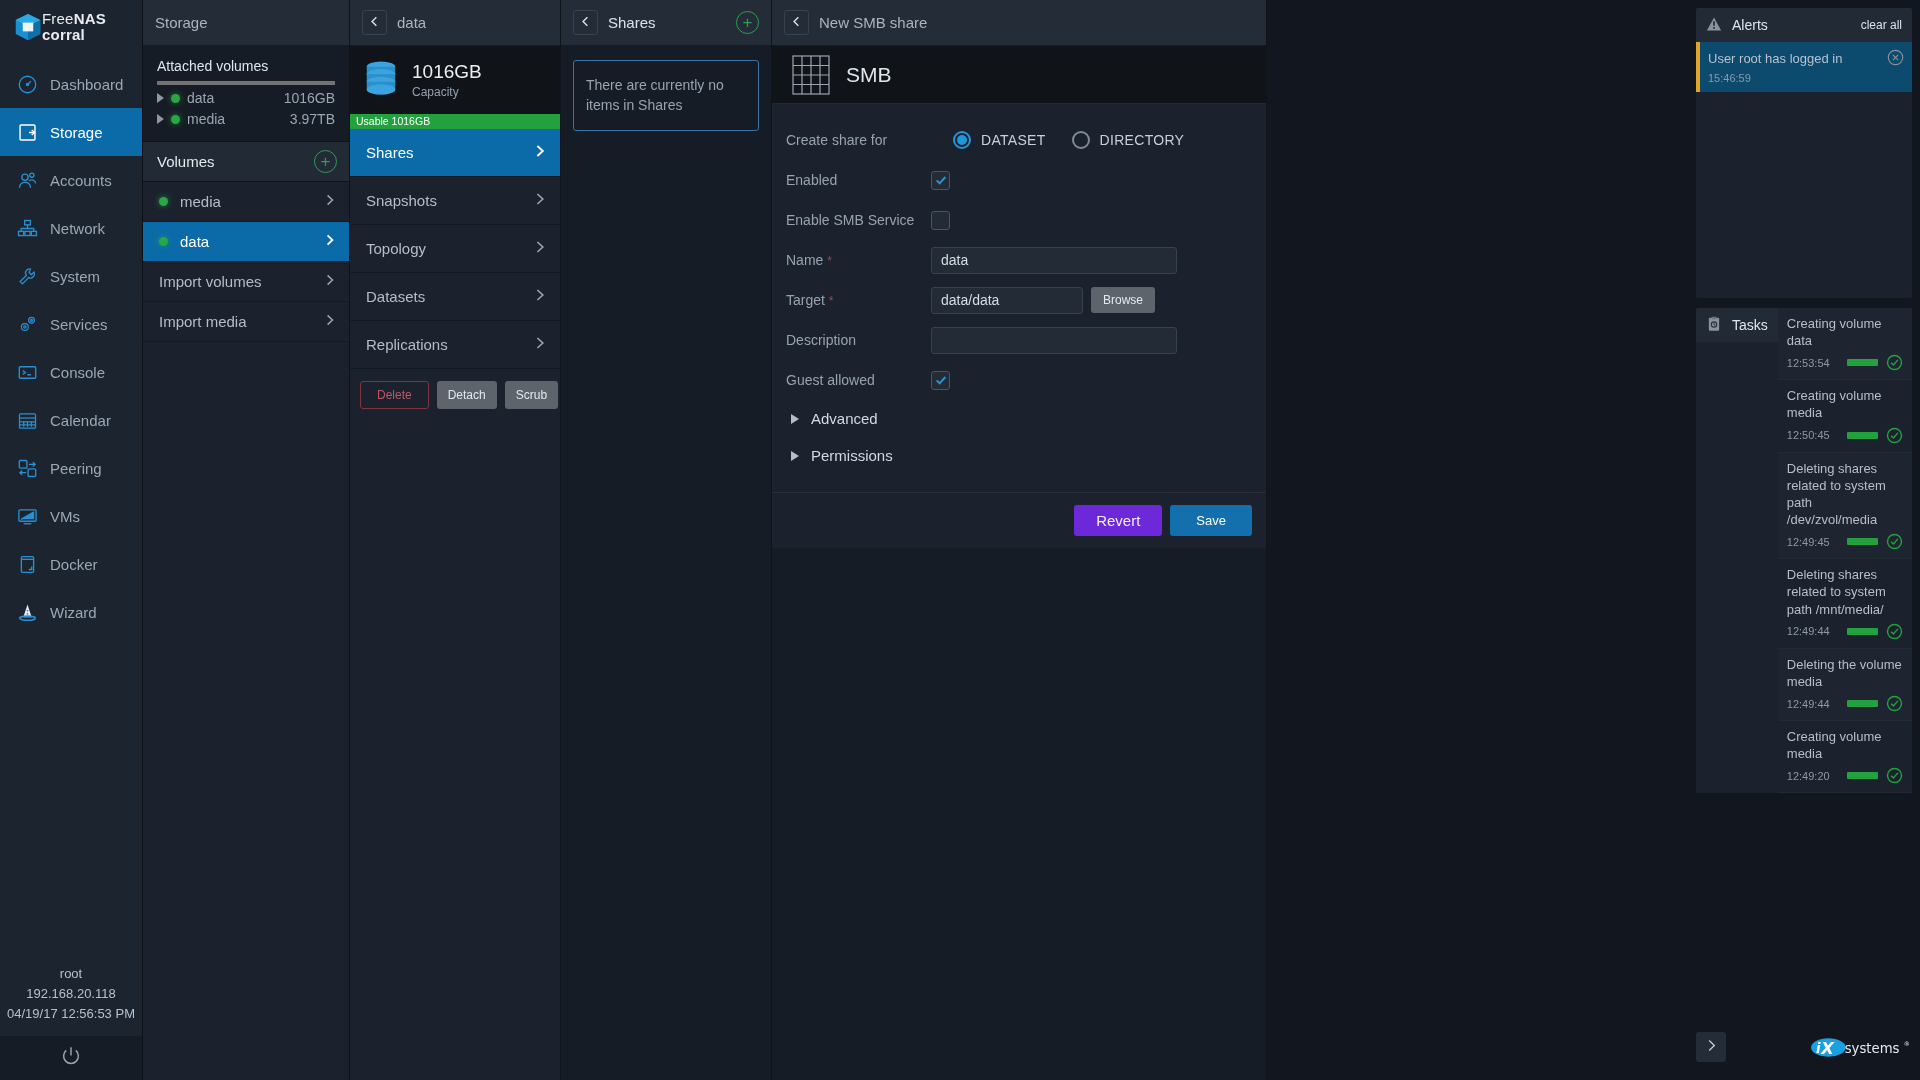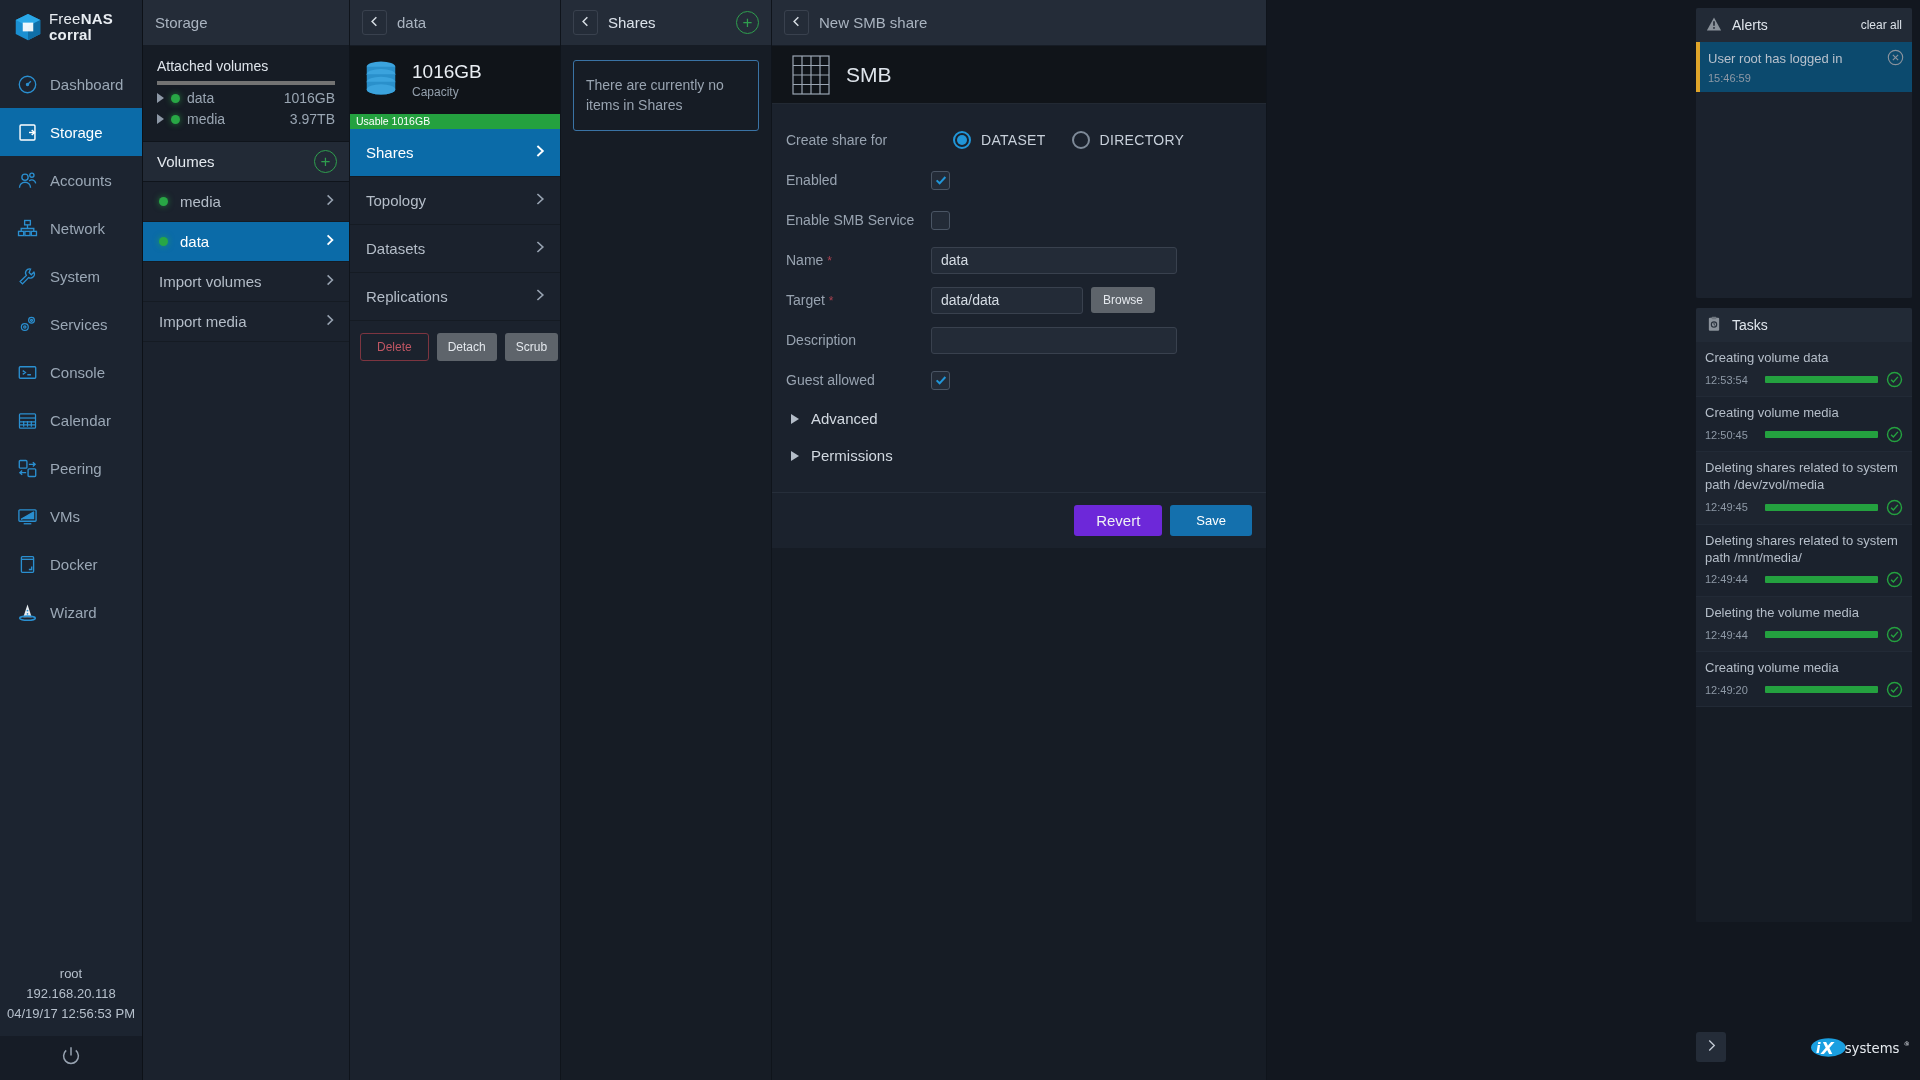--- a/index.html
+++ b/index.html
@@ -13,21 +13,21 @@
   .app { display: flex; width: 1920px; height: 1080px; }
 
   
   .nav {
     width: 143px; min-width: 143px; height: 1080px;
     background: #1c2430;
     display: flex; flex-direction: column;
     border-right: 1px solid #0d1117;
   }
   .logo-box {
-    height: 54px; display: flex; align-items: center; gap: 7px;
+    height: 54px; display: flex; align-items: center; 
     padding-left: 14px;
   }
   .logo-cube { width: 28px; height: 30px; flex: 0 0 28px; }
   .logo-text { line-height: 1.0; }
   .logo-l1 { font-size: 15px; color: #e9edf2; letter-spacing: .2px; }
   .logo-l1 b { font-weight: bold; }
   .logo-l2 { font-size: 15px; color: #e9edf2; text-align: right; letter-spacing: .2px; }
   .logo-l2 b { font-weight: bold; }
 
   .nav-items { flex: 1 1 auto; padding-top: 6px; }
@@ -196,21 +196,21 @@
   .alert-item {
     display: flex; align-items: flex-start; gap: 8px;
     border-left: 4px solid #e0a52a; background: #0c4a6e;
     padding: 7px 8px 8px 8px;
   }
   .alert-msg { font-size: 13px; color: #b8c1cc; line-height: 1.3; }
   .alert-time { font-size: 11px; color: #8e99a6; margin-top: 4px; }
   .alert-x { margin-left: auto; width: 17px; height: 17px; flex: 0 0 17px; cursor: pointer; }
   .alert-rest { flex: 1 1 auto; background: #1b222d; }
 
-  .task-card { flex: 0 0 auto; max-height: 692px; display: flex; flex-direction: column; }
+  .task-card { flex: 0 0 auto; max-height: 692px; display: flex; flex-direction: row; }
   .task-list { overflow: hidden; }
   .task-item { padding: 7px 9px 8px 9px; border-bottom: 1px solid #222a36; background: #1b222d; }
   .task-item:nth-child(odd) { background: #1e2530; }
   .task-name { font-size: 13px; color: #b5bec9; line-height: 1.32; }
   .task-meta { display: flex; align-items: center; gap: 8px; margin-top: 5px; }
   .task-time { font-size: 11px; color: #8e99a6; width: 52px; flex: 0 0 52px; }
   .task-bar { flex: 1 1 auto; height: 7px; background: #2a323d; border-radius: 1px; overflow: hidden; }
   .task-bar > div { height: 100%; background: #24a13f; }
   .task-ok { width: 17px; height: 17px; flex: 0 0 17px; }
 
@@ -480,20 +480,28 @@
         <span class="cap-num">1016GB</span><br>
         <span class="cap-lbl">Capacity</span>
       </span>
     </div>
     <div class="usable-bar">Usable 1016GB</div>
 
     <div class="d-row active">
       <span>Shares</span>
       <span class="chev">
         <svg viewBox="0 0 16 16" width="16" height="16" fill="none" stroke="#ffffff" stroke-width="1.9">
+            <path d="M5.4 3 L10.8 8 L5.4 13"></path>
+          </svg>
+      </span>
+    </div>
+    <div class="d-row">
+      <span>Snapshots</span>
+      <span class="chev">
+        <svg viewBox="0 0 16 16" width="16" height="16" fill="none" stroke="#97a2b0" stroke-width="1.7">
             <path d="M5.4 3 L10.8 8 L5.4 13"></path>
           </svg>
       </span>
     </div>
     <div class="d-row">
       <span>Topology</span>
       <span class="chev">
         <svg viewBox="0 0 16 16" width="16" height="16" fill="none" stroke="#97a2b0" stroke-width="1.7">
             <path d="M5.4 3 L10.8 8 L5.4 13"></path>
           </svg>

